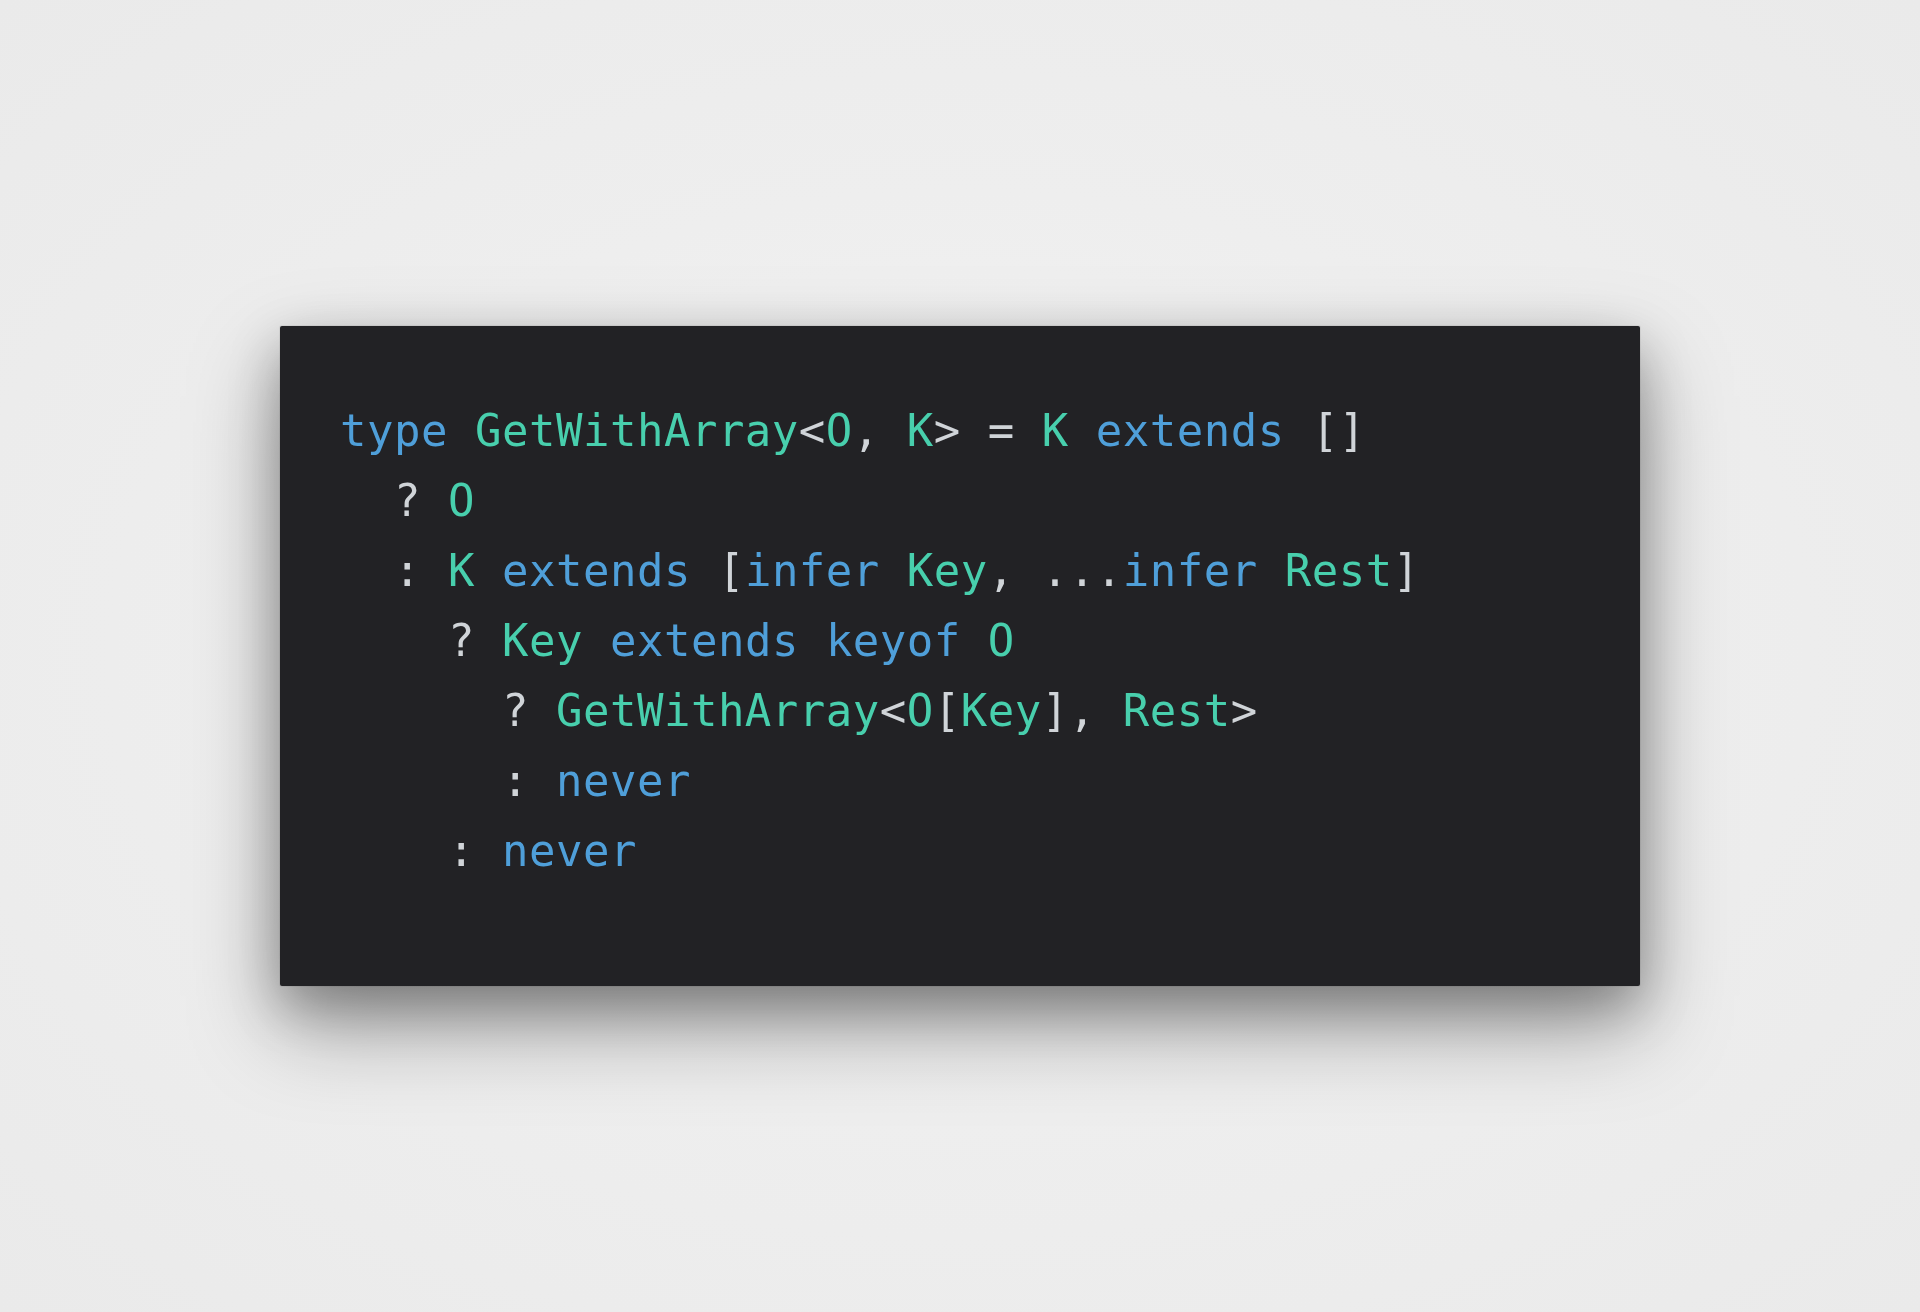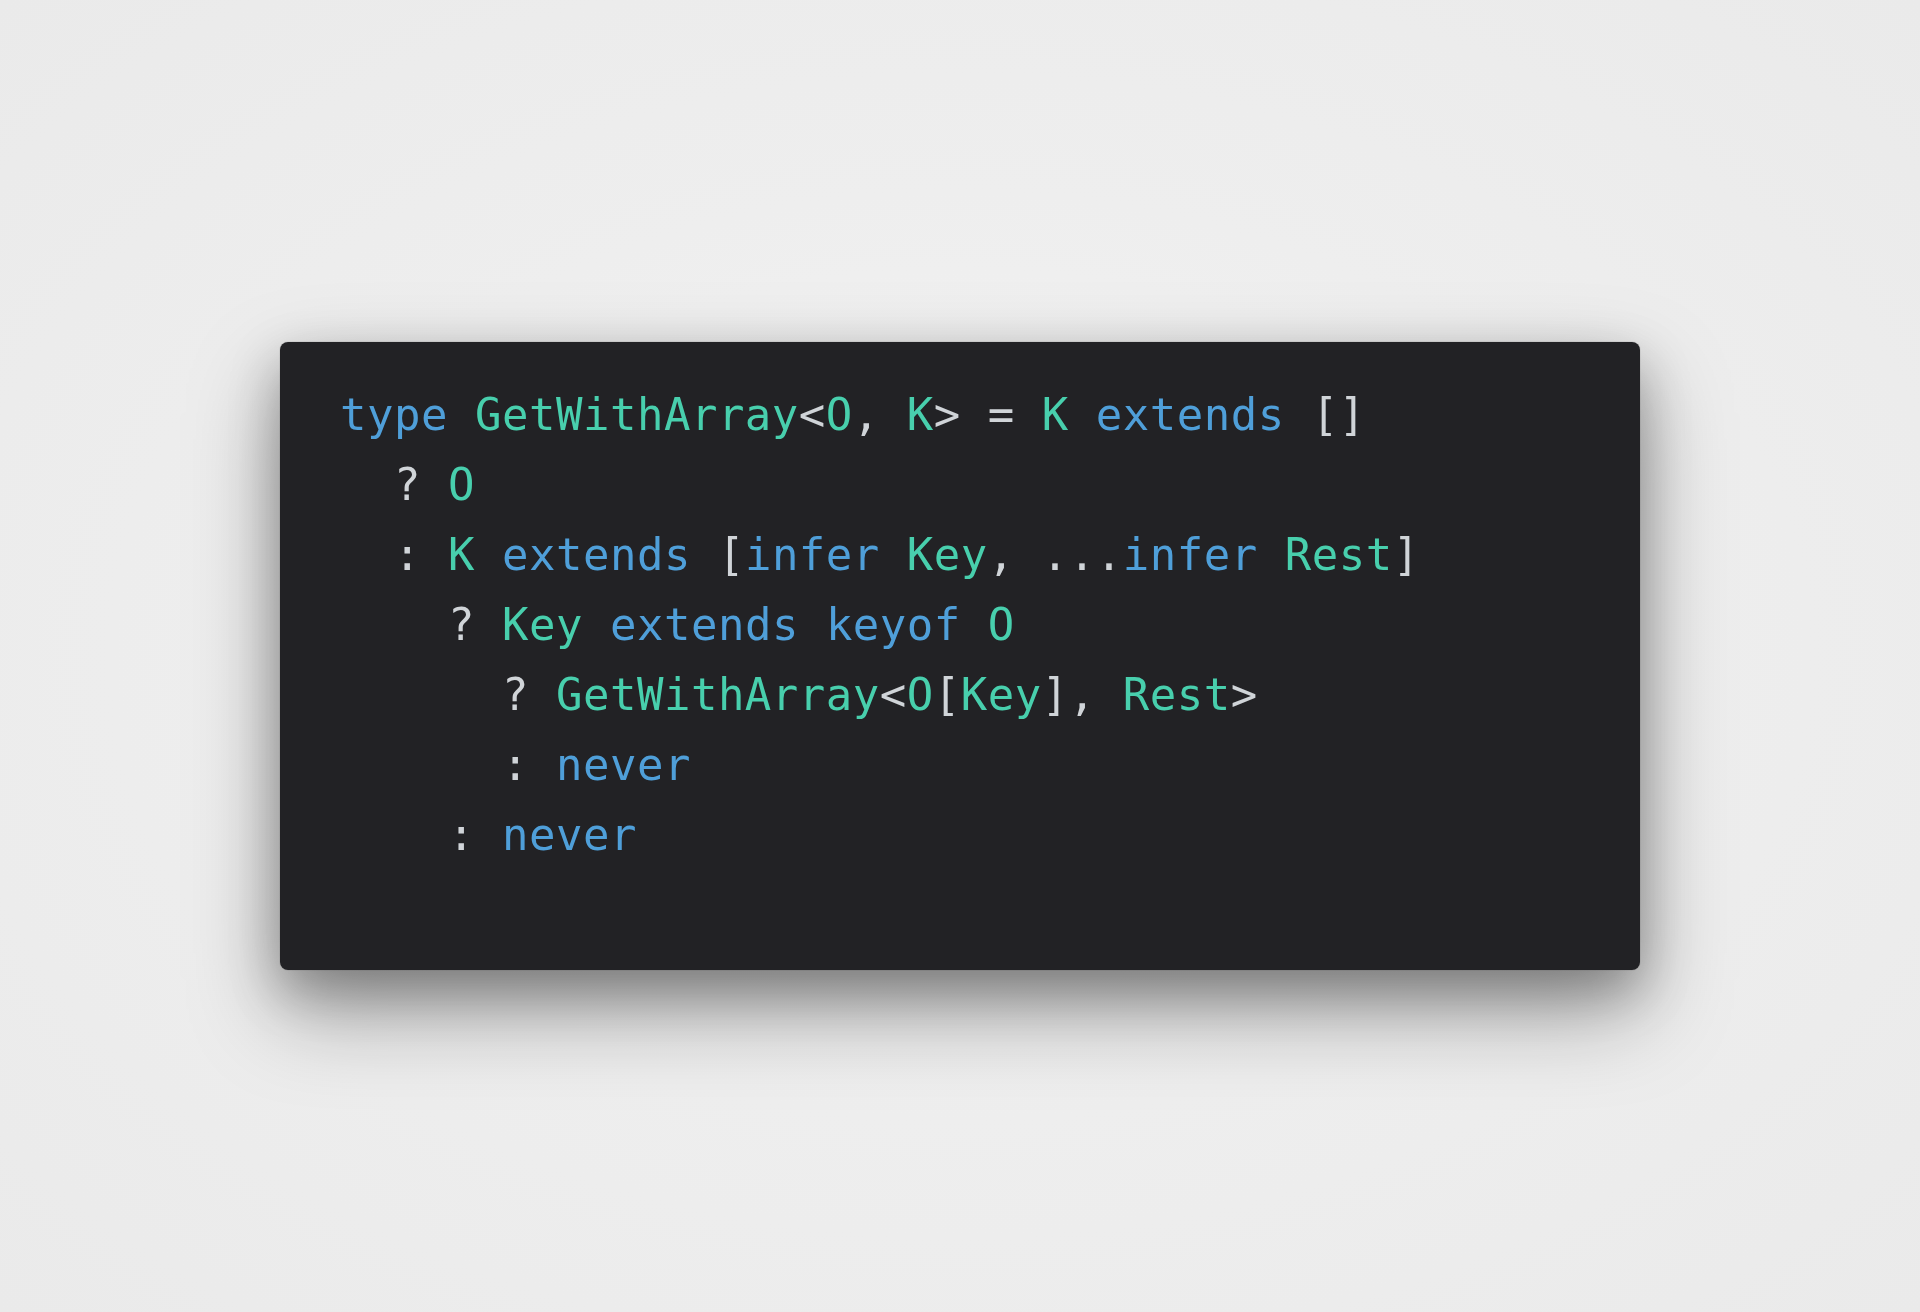--- a/index.html
+++ b/index.html
@@ -14,22 +14,22 @@
   .stage {
     width: 1920px;
     height: 1312px;
     display: flex;
     align-items: center;
     justify-content: center;
     background: radial-gradient(ellipse at center, #f4f4f4 0%, #eeeeee 50%, #eaeaea 100%);
   }
   .card {
     background: #222225;
-    border-radius: 8px;
-    padding: 38px 60px 100px 60px;
+    border-radius: 2px;
+    padding: 70px 60px 100px 60px;
     box-shadow:
       0 40px 90px rgba(0,0,0,0.35),
       0 20px 50px rgba(0,0,0,0.25),
       0 0 0 1px rgba(0,0,0,0.05);
     min-width: 1360px;
     box-sizing: border-box;
   }
   pre.code {
     margin: 0;
     font-family: inherit;

